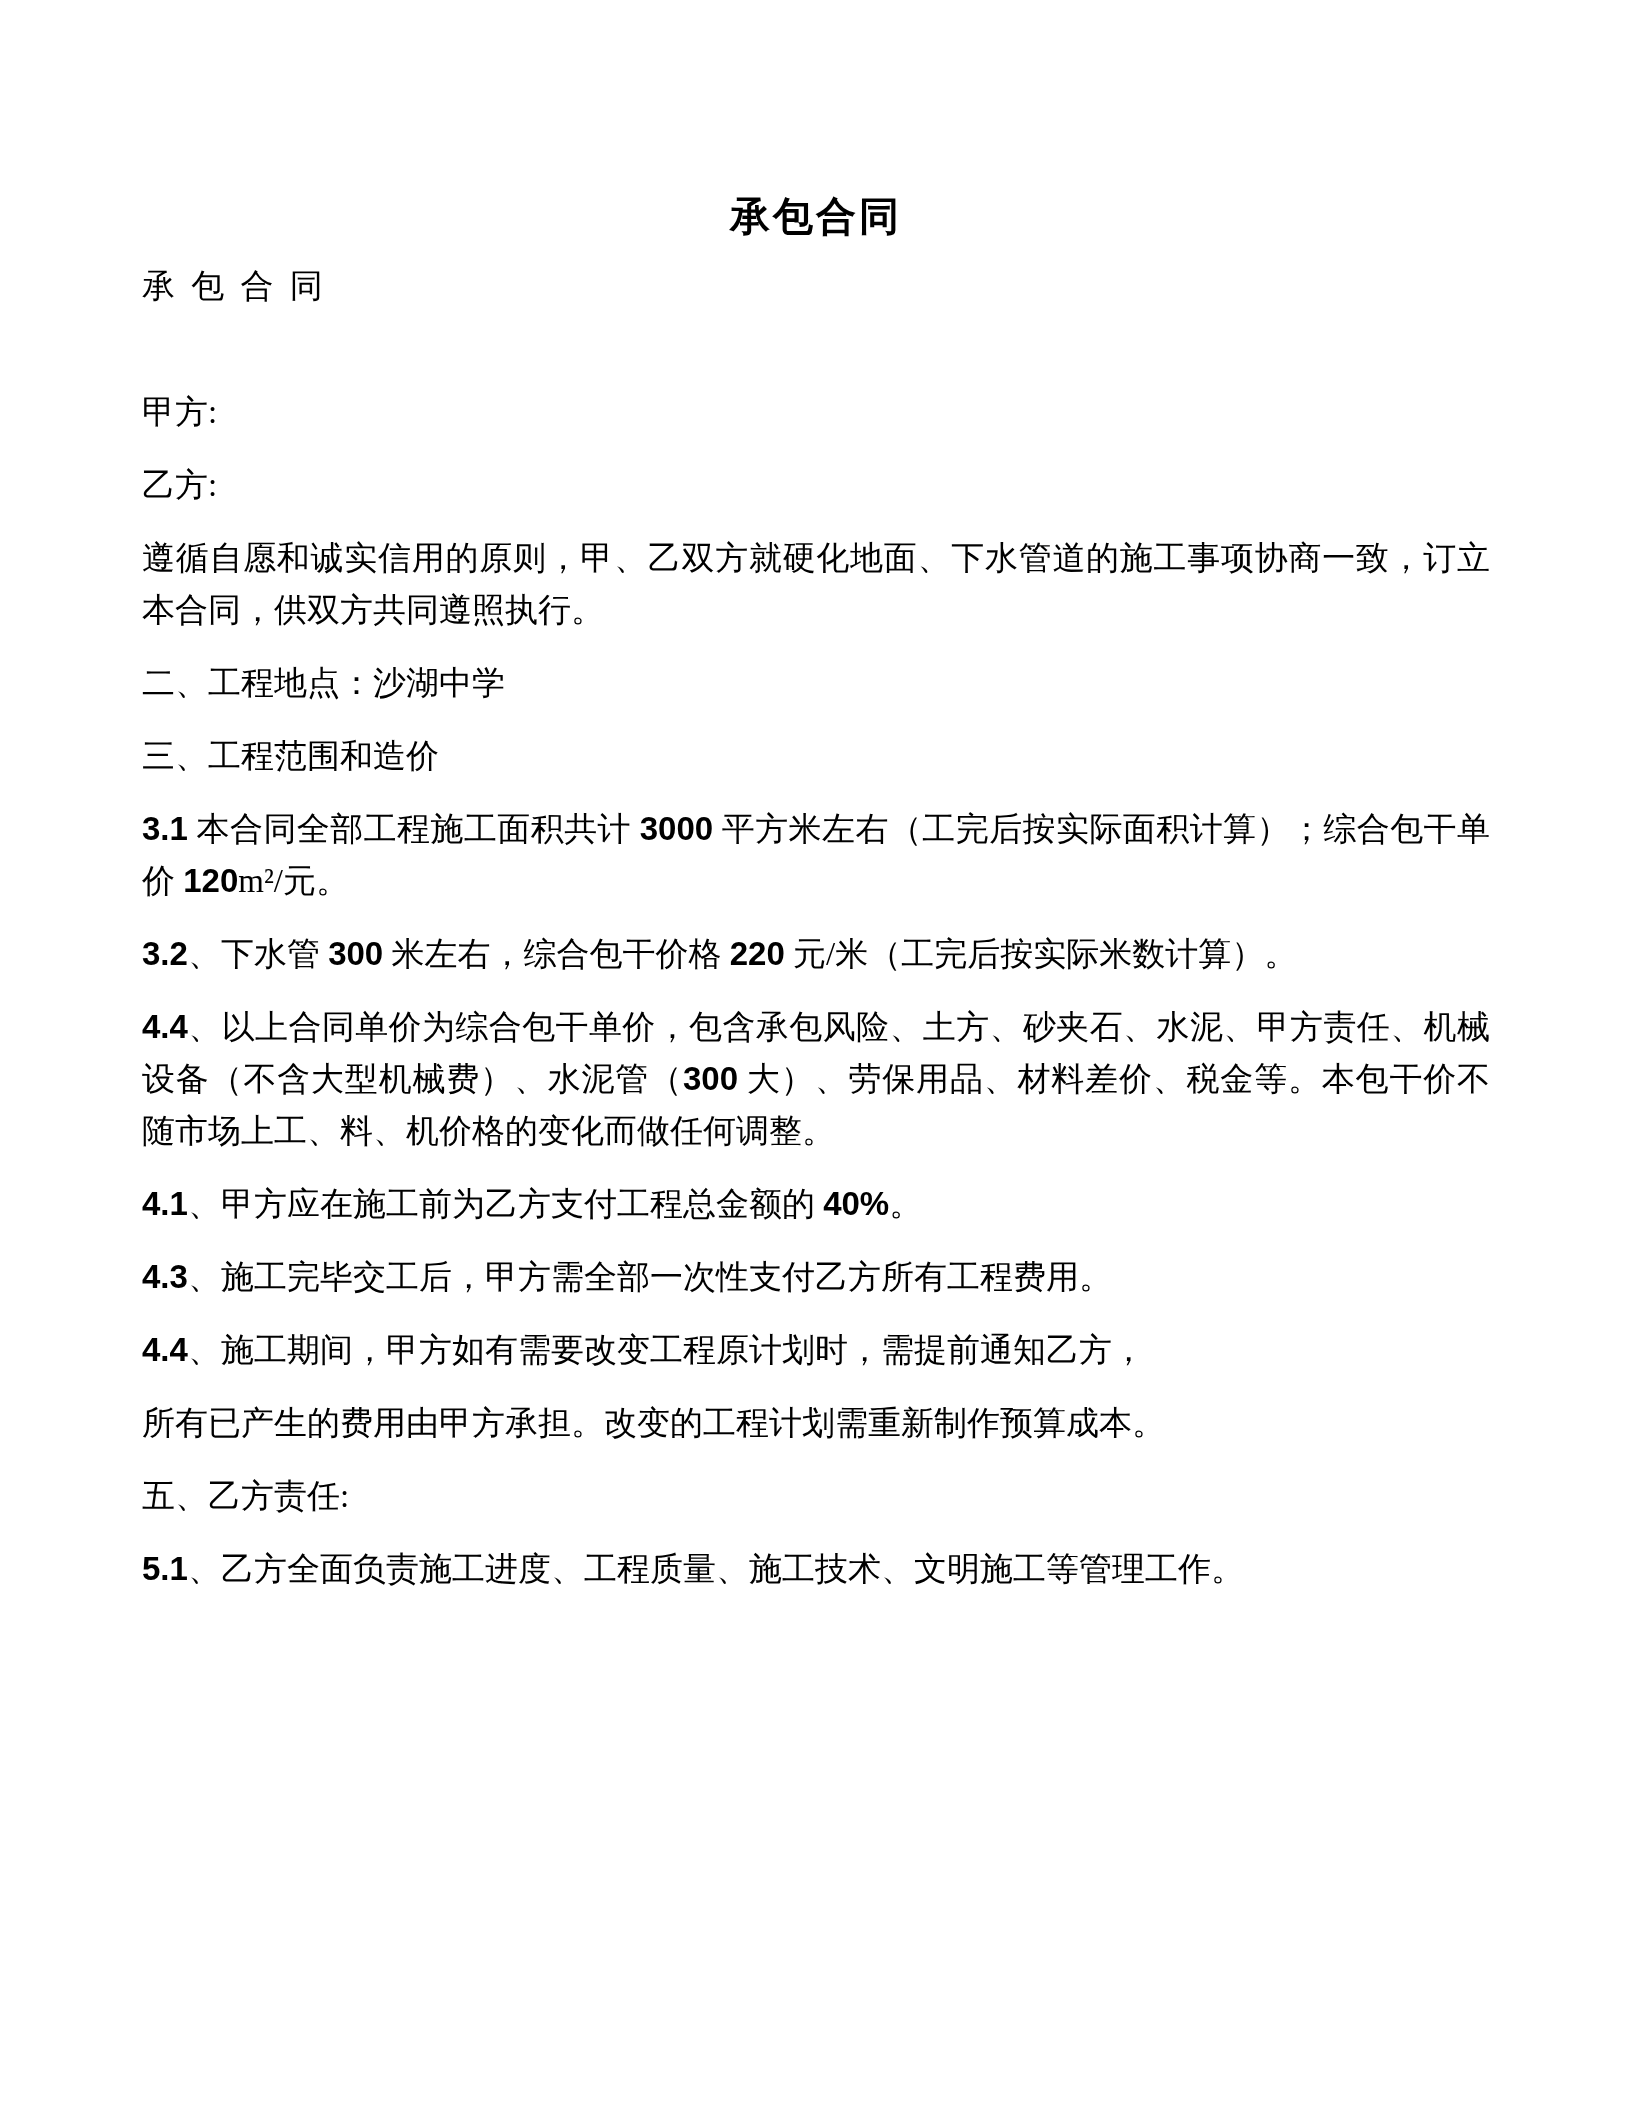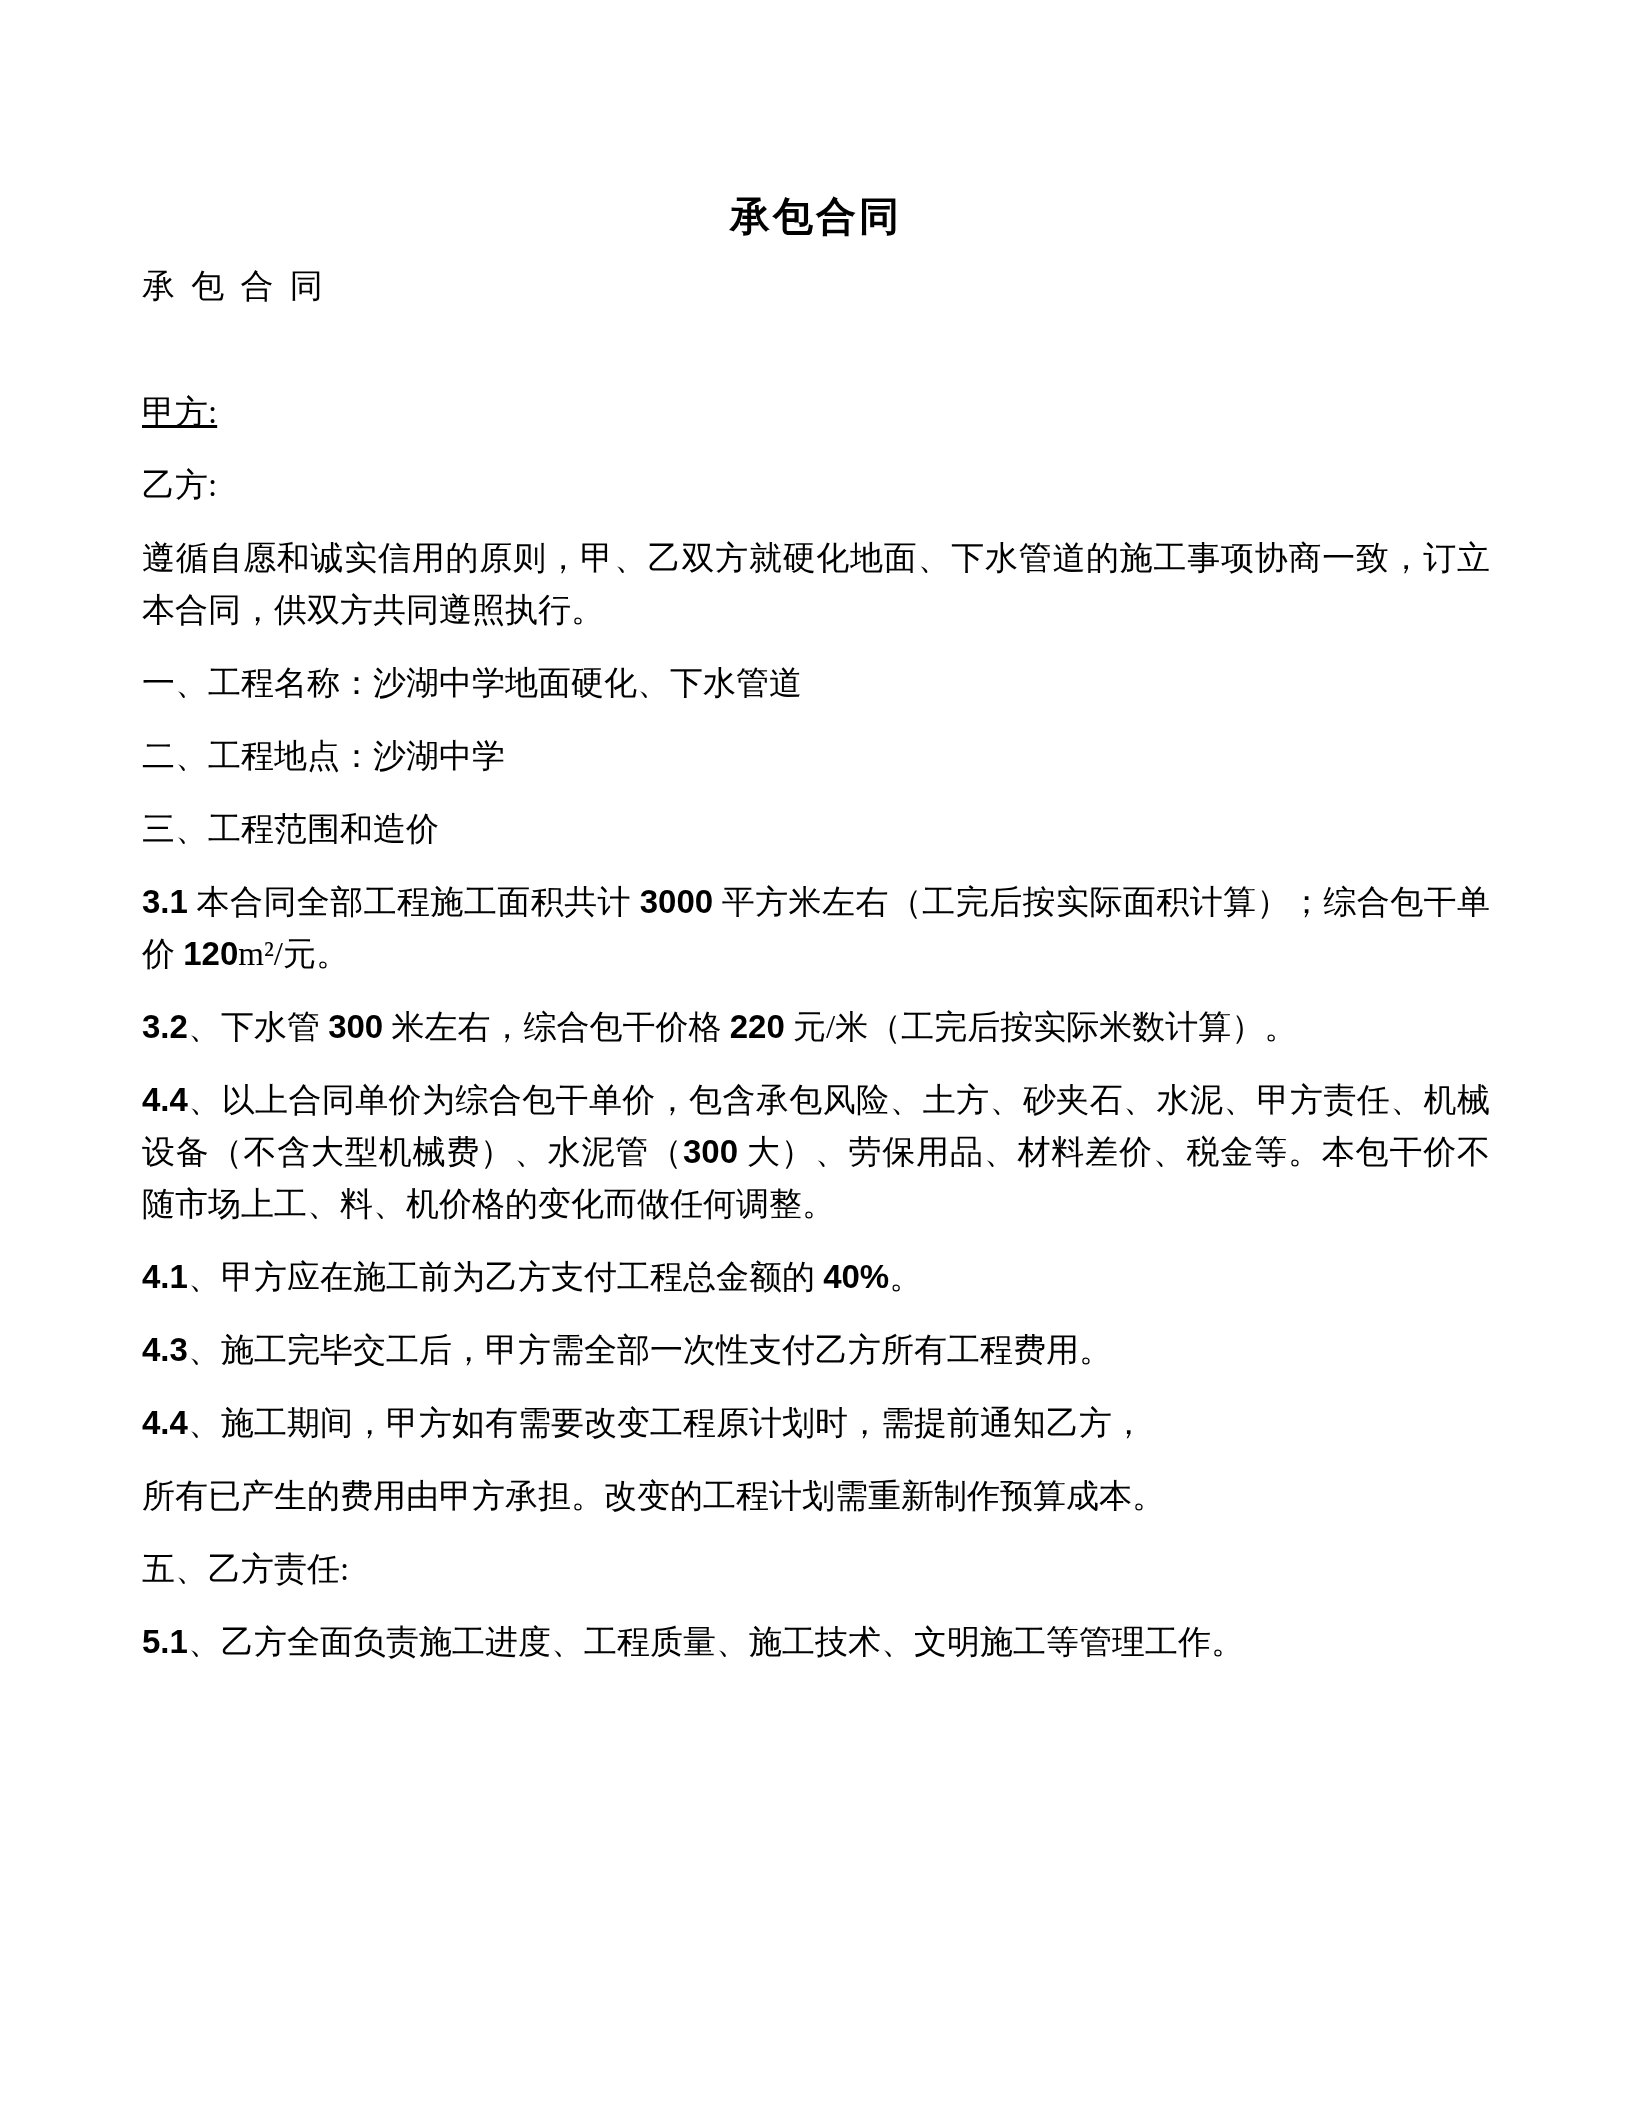--- a/index.html
+++ b/index.html
@@ -27,42 +27,41 @@
     text-align: center;
     line-height: 52px;
     margin: 0 0 18px 0;
   }
   .para {
     margin: 0 0 21px 0;
     line-height: 52px;
     text-align: justify;
   }
   .subtitle { letter-spacing: 4px; }
-  .party-a { margin-top: 74px; text-decoration: underline; }
+  .party-a { margin-top: 74px; }
   .num {
     font-family: "Liberation Sans", "DejaVu Sans", sans-serif;
     font-weight: 700;
   }
 </style>
 </head>
 <body>
 
 <div class="page">
 
   <h1 class="doc-title">承包合同</h1>
 
   <p class="para subtitle">承 包 合 同</p>
 
   <p class="para party-a">甲方:</p>
 
   <p class="para">乙方:</p>
 
   <p class="para">遵循自愿和诚实信用的原则，甲、乙双方就硬化地面、下水管道的施工事项协商一致，订立本合同，供双方共同遵照执行。</p>
 
-  <p class="para">一、工程名称：沙湖中学地面硬化、下水管道</p>
 
   <p class="para">二、工程地点：沙湖中学</p>
 
   <p class="para">三、工程范围和造价</p>
 
   <p class="para"><span class="num">3.1</span><span> 本合同全部工程施工面积共计 </span><span class="num">3000</span><span> 平方米左右（工完后按实际面积计算）；综合包干单价 </span><span class="num">120</span><span>m²/元。</span></p>
 
   <p class="para"><span class="num">3.2</span><span>、下水管 </span><span class="num">300</span><span> 米左右，综合包干价格 </span><span class="num">220</span><span> 元/米（工完后按实际米数计算）。</span></p>
 
   <p class="para"><span class="num">4.4</span><span>、以上合同单价为综合包干单价，包含承包风险、土方、砂夹石、水泥、甲方责任、机械设备（不含大型机械费）、水泥管（</span><span class="num">300</span><span> 大）、劳保用品、材料差价、税金等。本包干价不随市场上工、料、机价格的变化而做任何调整。</span></p>

